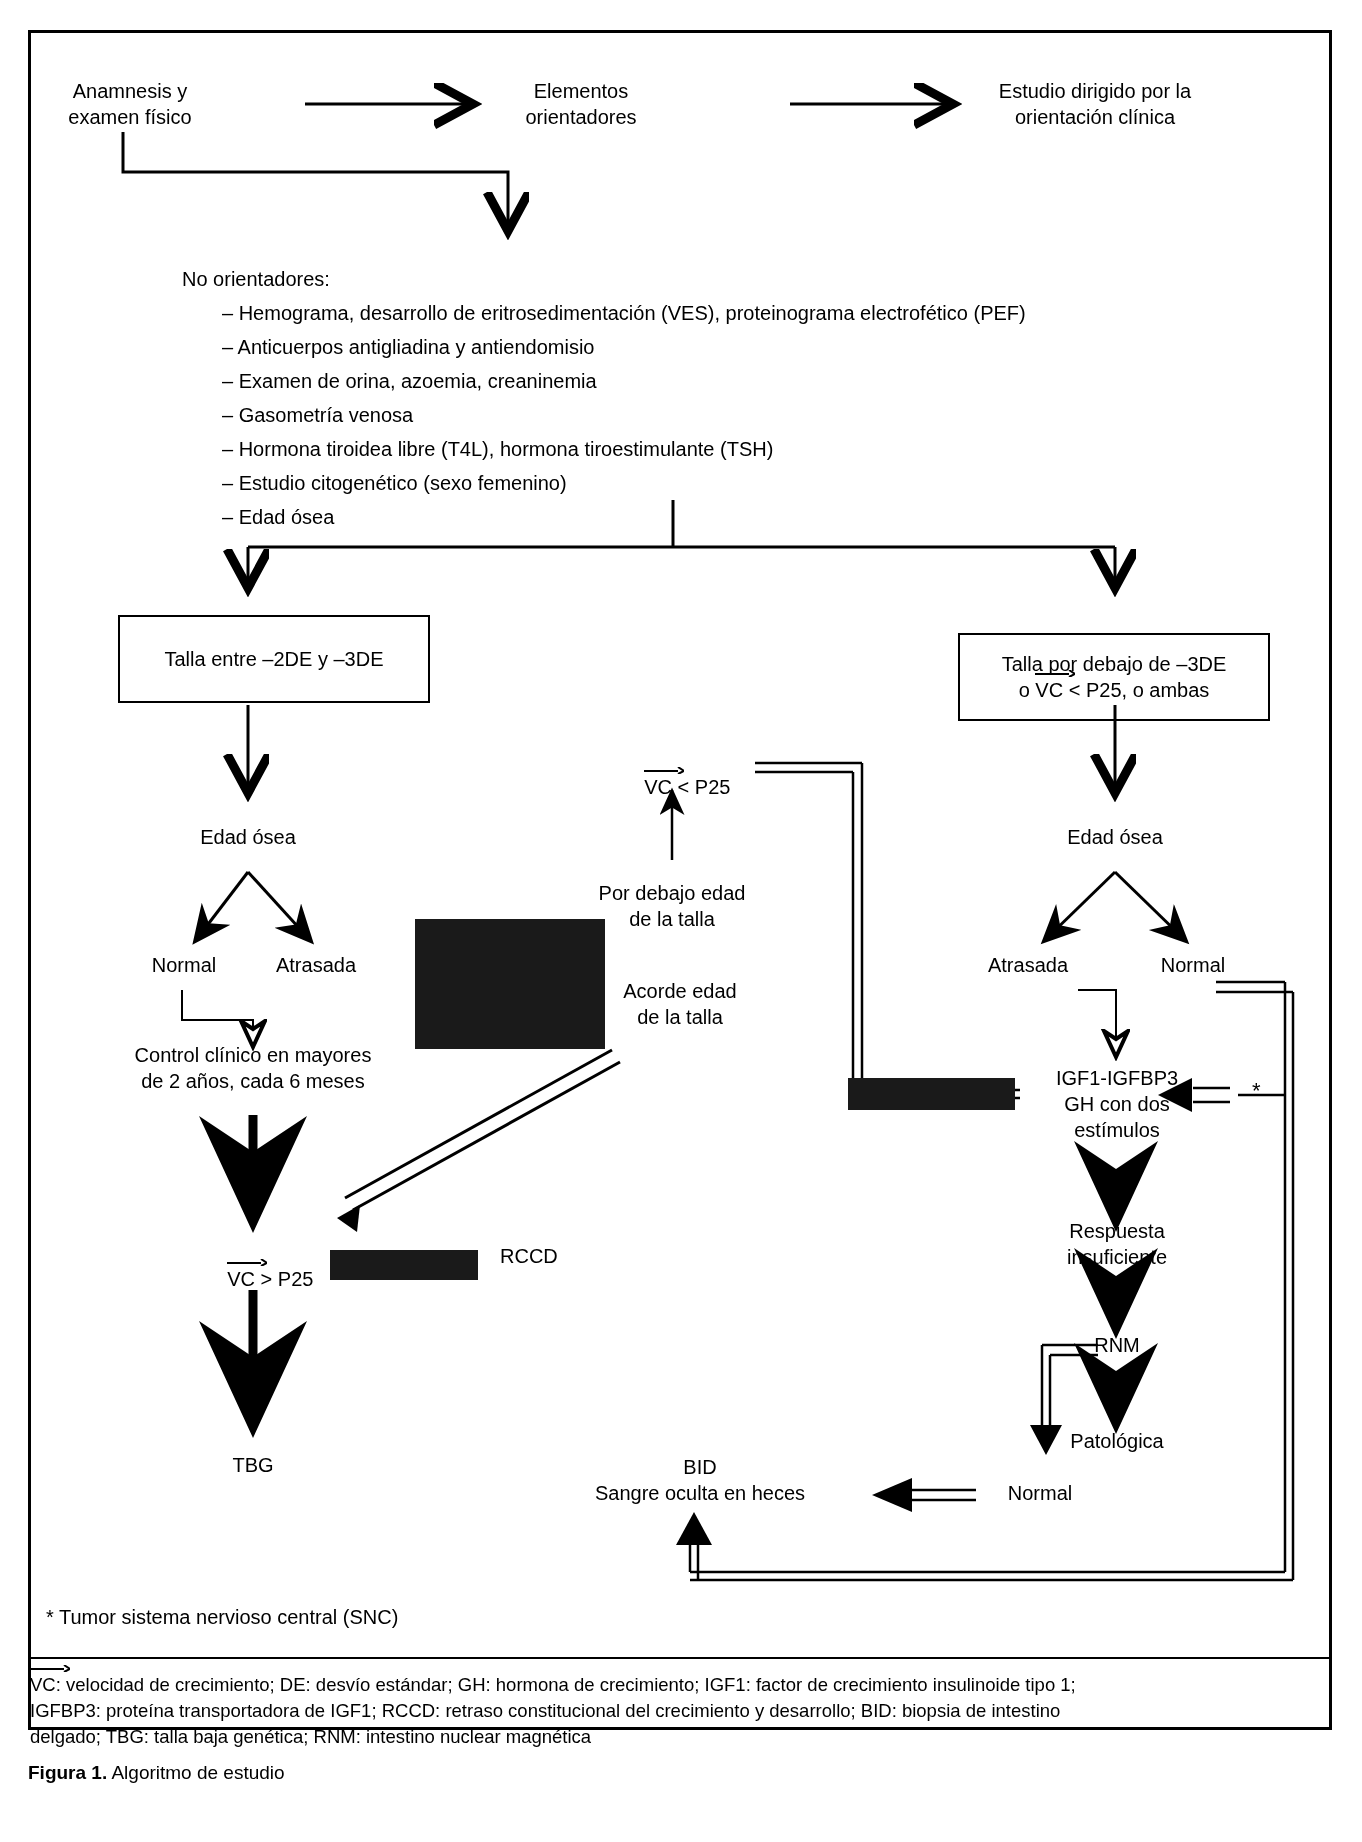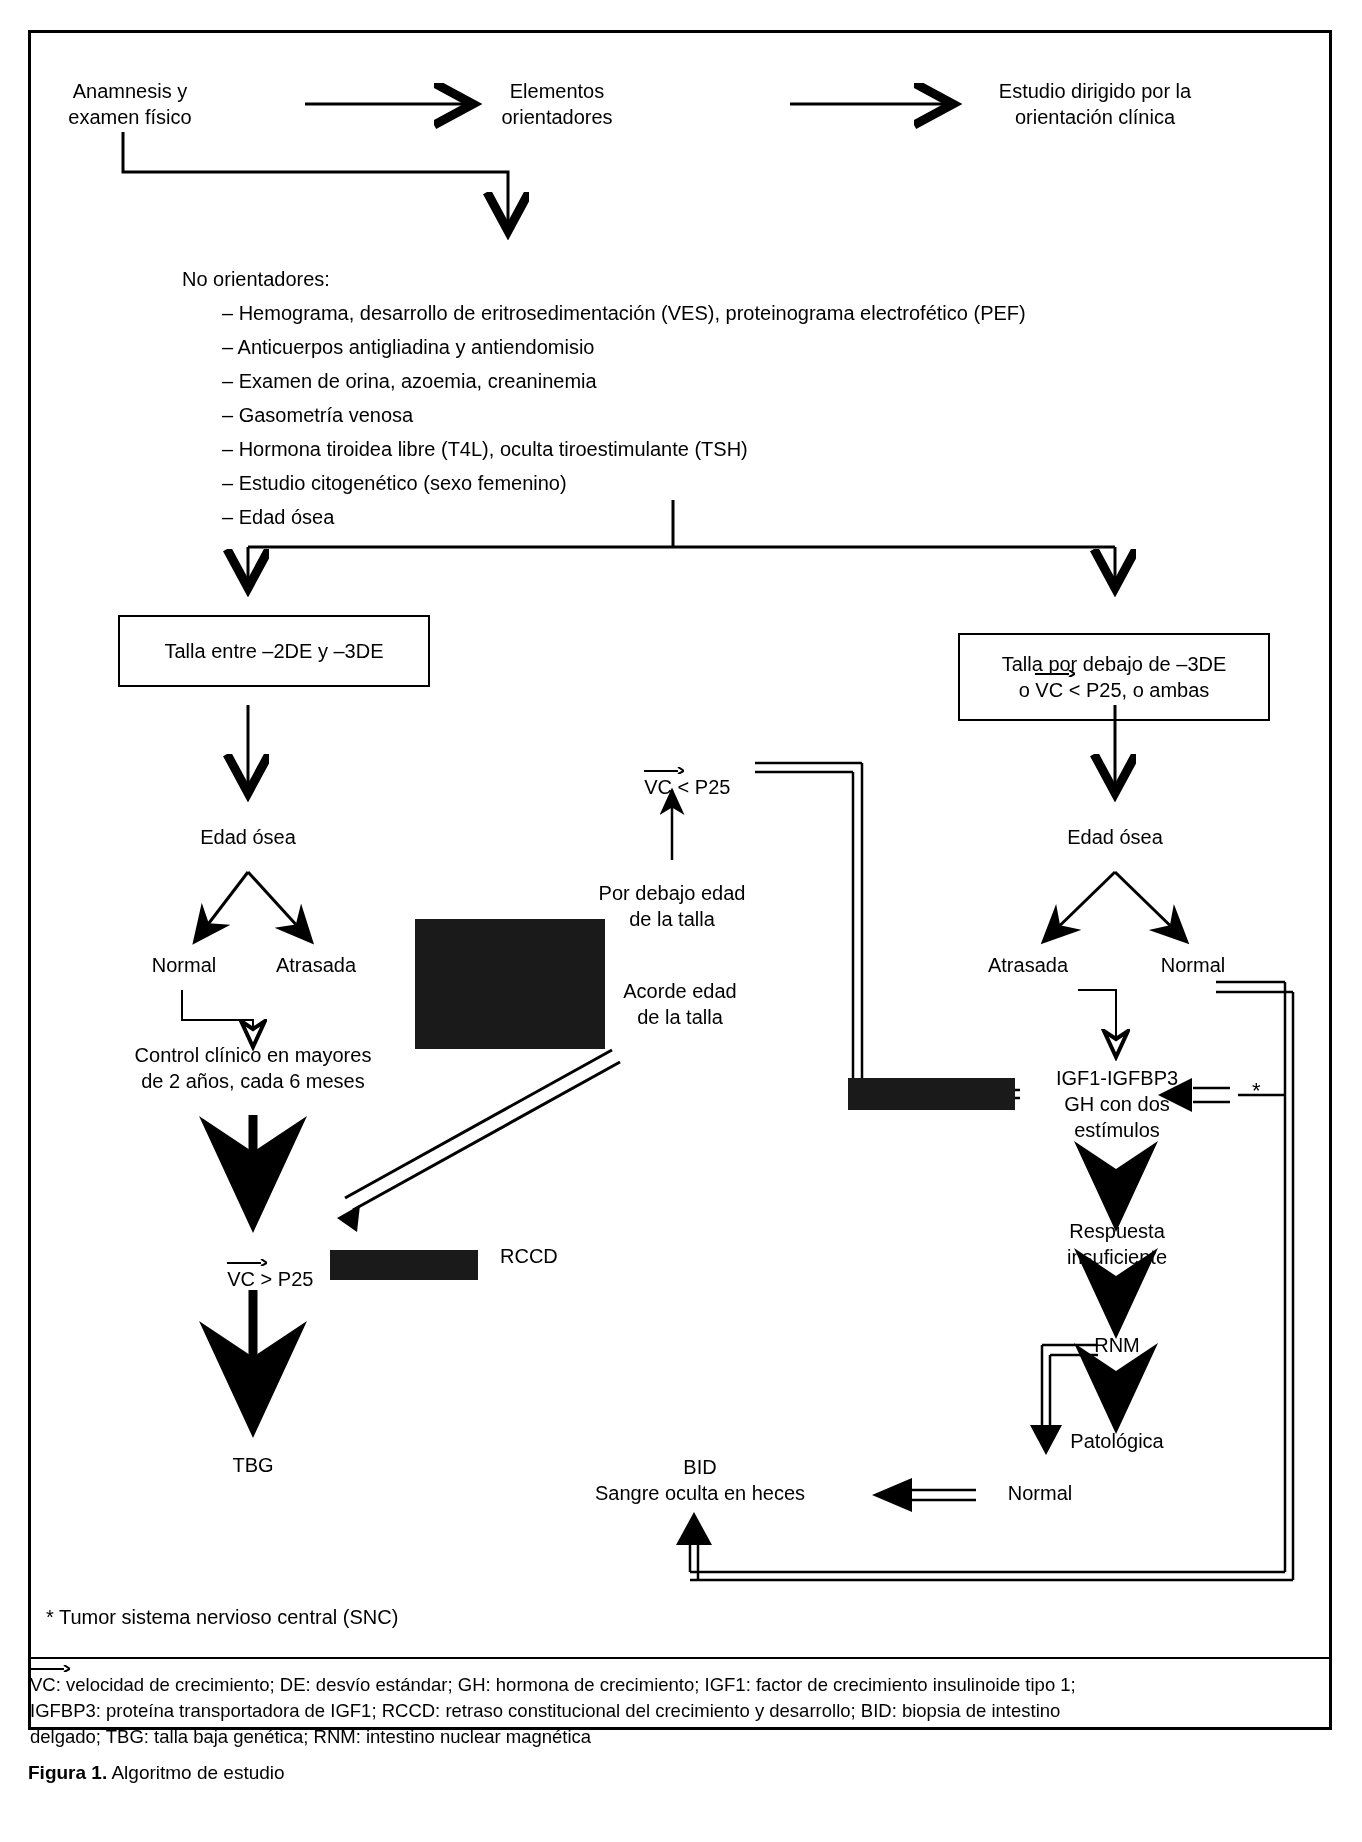--- a/index.html
+++ b/index.html
@@ -170,33 +170,33 @@
 
     <path d="M1285,1095 L1238,1095" fill="none" stroke="#000" stroke-width="2.5"></path>
     <path d="M1230,1088 L1193,1088 " fill="none" stroke="#000" stroke-width="2.5"></path>
     <path d="M1230,1102 L1193,1102" fill="none" stroke="#000" stroke-width="2.5"></path>
     <path d="M1192,1078 L1192,1112 L1158,1095 Z" fill="#000"></path>
 
     <line x1="28" y1="1658" x2="1332" y2="1658" stroke="#000" stroke-width="2"></line>
   </svg>
 
   <div class="txt ctr" style="left:50px; top:78px; width:160px;"><span>Anamnesis y<br>examen físico</span></div>
-  <div class="txt ctr" style="left:477px; top:78px; width:160px;"><span>Elementos<br>orientadores</span></div>
+  <div class="txt ctr" style="left:501px; top:78px; width:160px;"><span>Elementos<br>orientadores</span></div>
   <div class="txt ctr" style="left:950px; top:78px; width:290px;"><span>Estudio dirigido por la<br>orientación clínica</span></div>
 
   <div class="txt" style="left:182px; top:266px;"><span>No orientadores:</span></div>
   <div class="txt" style="left:222px; top:300px;"><span>– Hemograma, desarrollo de eritrosedimentación (VES), proteinograma electrofético (PEF)</span></div>
   <div class="txt" style="left:222px; top:334px;"><span>– Anticuerpos antigliadina y antiendomisio</span></div>
   <div class="txt" style="left:222px; top:368px;"><span>– Examen de orina, azoemia, creaninemia</span></div>
   <div class="txt" style="left:222px; top:402px;"><span>– Gasometría venosa</span></div>
-  <div class="txt" style="left:222px; top:436px;"><span>– Hormona tiroidea libre (T4L), oculta tiroestimulante (TSH)</span></div>
+  <div class="txt" style="left:222px; top:436px;"><span>– Hormona tiroidea libre (T4L), hormona tiroestimulante (TSH)</span></div>
   <div class="txt" style="left:222px; top:470px;"><span>– Estudio citogenético (sexo femenino)</span></div>
   <div class="txt" style="left:222px; top:504px;"><span>– Edad ósea</span></div>
 
-  <div class="box" style="left:118px; top:615px; width:312px; height:72px;">
+  <div class="box" style="left:118px; top:615px; width:312px; height:88px;">
     <span>Talla entre –2DE y –3DE</span>
   </div>
 
   <div class="box" style="left:958px; top:615px; width:312px; height:88px; flex-direction:column;margin-top:18px;">
     <span>Talla por debajo de –3DE</span>
     <span>
       <span>o </span><span class="vcwrap"><svg class="ar" viewBox="0 0 40 7" preserveAspectRatio="none">
             <line x1="0" y1="4" x2="34" y2="4" stroke="#000" stroke-width="2"></line>
             <path d="M34,0 L40,4 L34,7" fill="none" stroke="#000" stroke-width="2"></path>
           </svg><span>VC</span></span><span> &lt; P25, o ambas</span>

